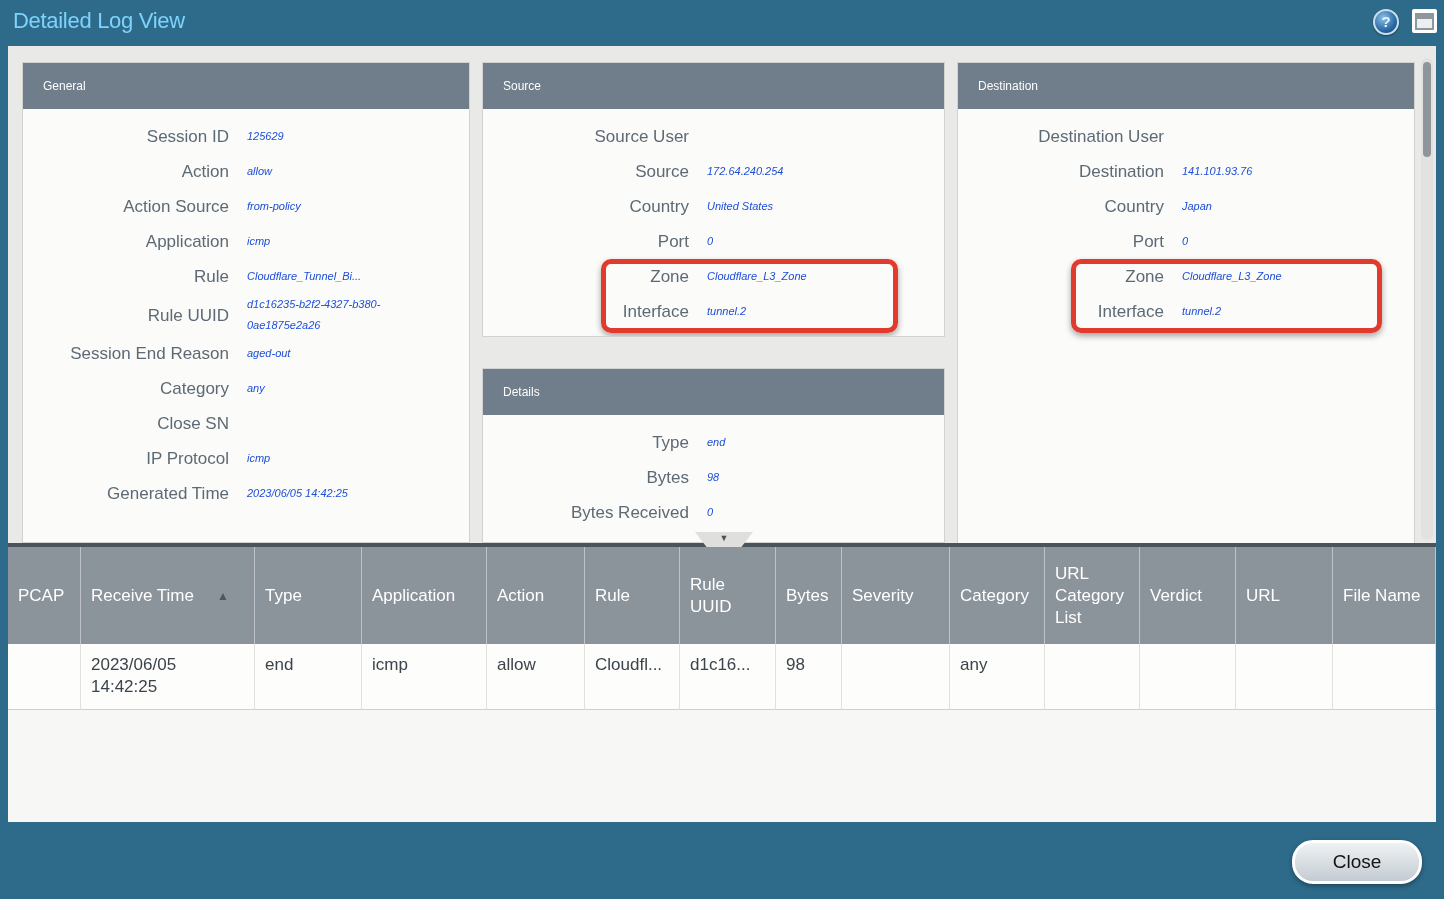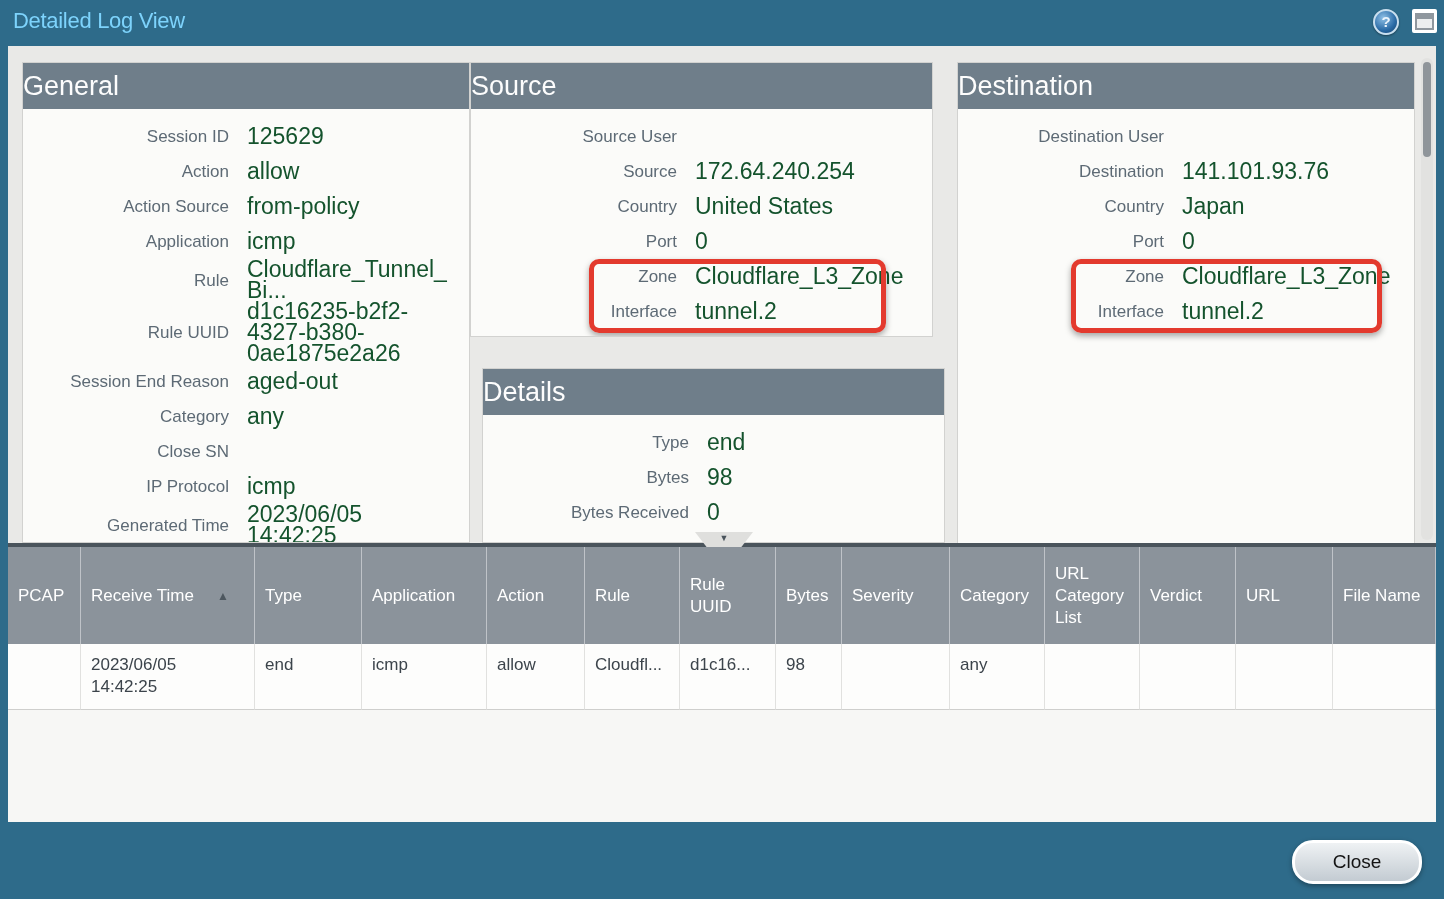--- a/index.html
+++ b/index.html
@@ -42,37 +42,37 @@
   .content {
     position:absolute; left:8px; top:46px; width:1428px; height:776px;
     background:#e9e9e7;
   }
 
   .panel {
     position:absolute; background:#fbfbf9;
     border:1px solid #d2d2d0; overflow:hidden;
   }
   #panel-general     { left:14px;  top:16px;  width:448px; height:481px; }
-  #panel-source      { left:462px; top:16px;  width:463px; height:275px; }
+  #panel-source      { left:474px; top:16px;  width:463px; height:275px; }
   #panel-details     { left:474px; top:322px; width:463px; height:175px; }
   #panel-destination { left:949px; top:16px;  width:458px; height:615px; }
 
   .panel-header {
     height:46px; background:#6f7e8a; color:#fdfdfd;
-    font-size:27px; font-weight:400; line-height:46px; 
+    font-size:12px; font-weight:400; line-height:46px; padding-left:20px;
   }
   .panel-body { padding:10px 12px 0 6px; position:relative; }
   .field-row { display:flex; min-height:35px; align-items:center; }
   .field-label {
     flex:none; width:200px; margin-right:18px;
     text-align:right; color:#5d6a75; font-size:17px; line-height:21px;
   }
   .field-value {
-    font-size:23px; color:#14532d; line-height:21px;
-    word-break:break-word; padding-right:4px;
+    font-size:11px; color:#1d4ed8; line-height:21px;
+    word-break:break-word; padding-right:4px;font-style:italic;
   }
 
   .hl-box {
     position:absolute; border:5px solid #e33a2e; border-radius:10px;
     box-shadow:0 3px 6px rgba(0,0,0,.35);
     pointer-events:none;
   }
   #hl-source { left:118px; top:196px; width:297px; height:74px; }
   #hl-dest   { left:113px; top:196px; width:311px; height:74px; }
 

